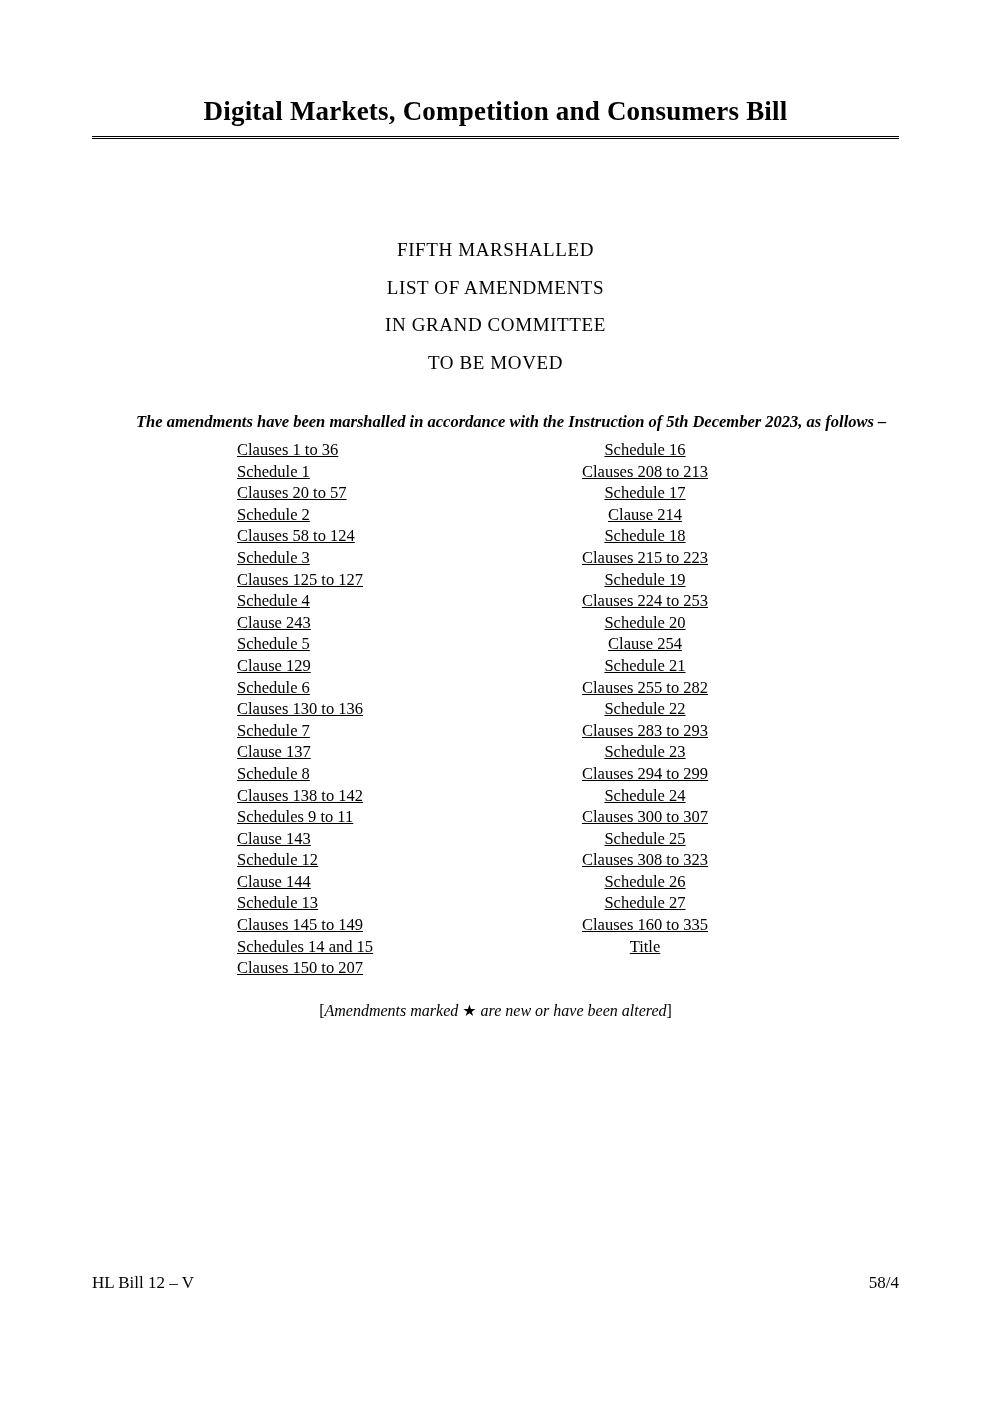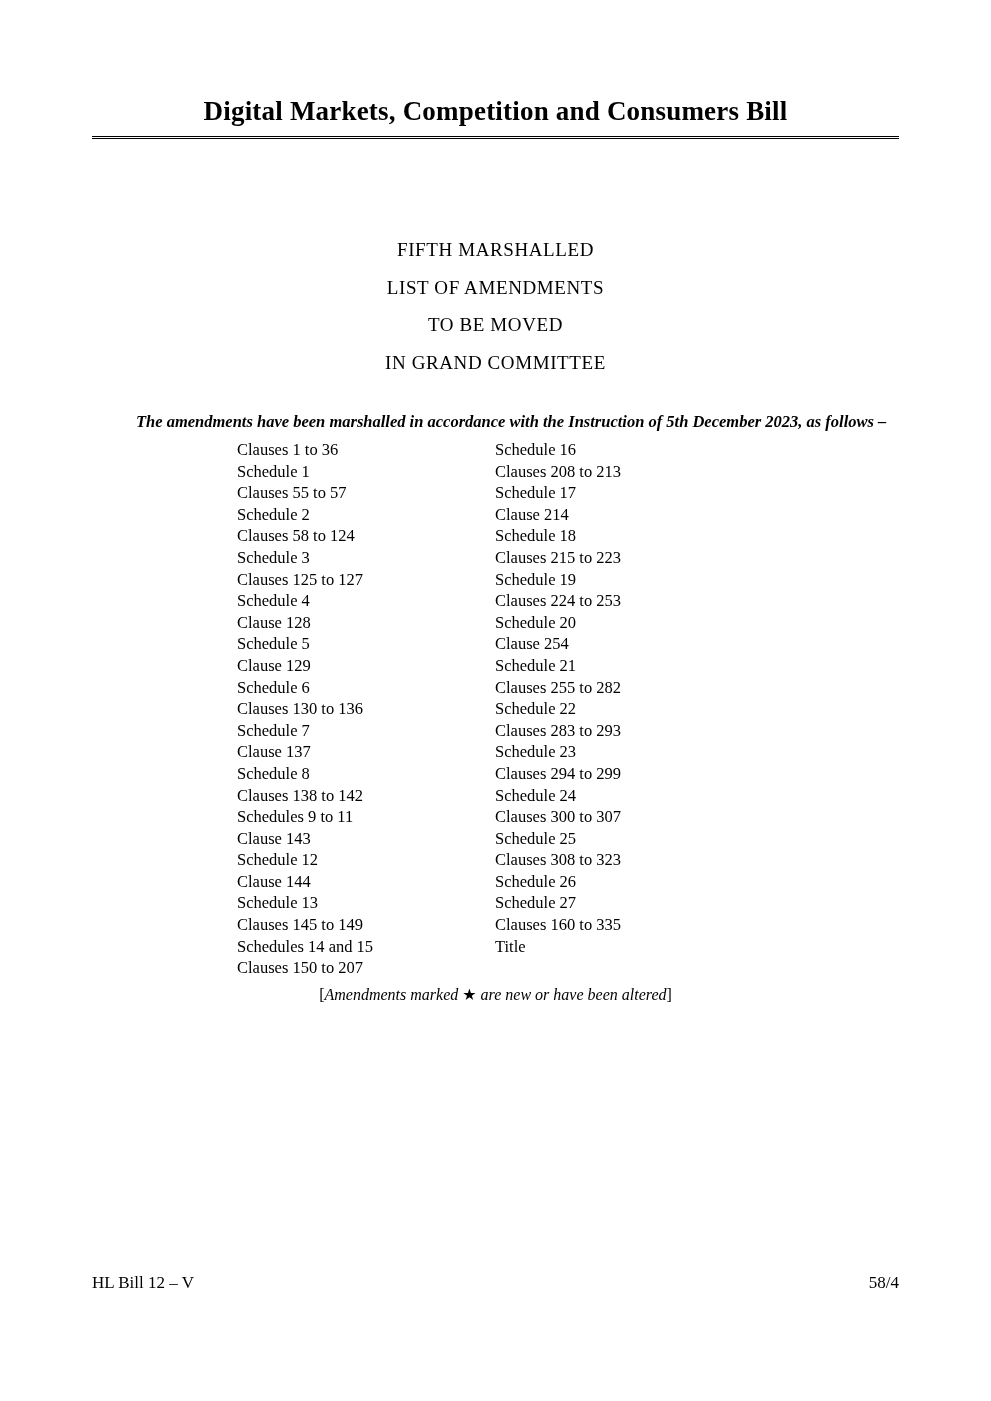--- a/index.html
+++ b/index.html
@@ -58,28 +58,29 @@
   }
   .columns {
     margin-top: 6px;
     display: flex;
     justify-content: flex-start;
     padding-left: 145px;
   }
   .col {
     font-size: 16.5px;
     line-height: 21.6px;
+    text-decoration: underline;
   }
   .col.left { width: 258px; }
-  .col.right { width: 300px; }
+  .col.right { width: 300px; text-align: center; }
   .col div {
     white-space: nowrap;
   }
   .note {
-    margin-top: 6px;
+    margin-top: 22px;
     text-align: center;
     font-size: 16px;
   }
   .note .ital {
     font-style: italic;
   }
   .footer {
     position: absolute;
     left: 92px;
     right: 92px;
@@ -95,37 +96,37 @@
 
 <div class="page">
 
   <div class="title-block">
     <h1 class="doc-title">Digital Markets, Competition and Consumers Bill</h1>
   </div>
 
   <div class="heading-block">
     <div class="heading-line">FIFTH MARSHALLED</div>
     <div class="heading-line">LIST OF AMENDMENTS</div>
+    <div class="heading-line">IN GRAND COMMITTEE</div>
     <div class="heading-line">TO BE MOVED</div>
-    <div class="heading-line">IN GRAND COMMITTEE</div>
   </div>
 
   <div class="instruction"><span class="indent"></span><span>The amendments have been marshalled in accordance with the Instruction of  5th December 2023, as follows –</span></div>
 
   <div class="columns">
     <div class="col left">
       <div>Clauses 1 to 36</div>
       <div>Schedule 1</div>
-      <div>Clauses 55 to 57</div>
+      <div>Clauses 20 to 57</div>
       <div>Schedule 2</div>
       <div>Clauses 58 to 124</div>
       <div>Schedule 3</div>
       <div>Clauses 125 to 127</div>
       <div>Schedule 4</div>
-      <div>Clause 128</div>
+      <div>Clause 243</div>
       <div>Schedule 5</div>
       <div>Clause 129</div>
       <div>Schedule 6</div>
       <div>Clauses 130 to 136</div>
       <div>Schedule 7</div>
       <div>Clause 137</div>
       <div>Schedule 8</div>
       <div>Clauses 138 to 142</div>
       <div>Schedules 9 to 11</div>
       <div>Clause 143</div>

